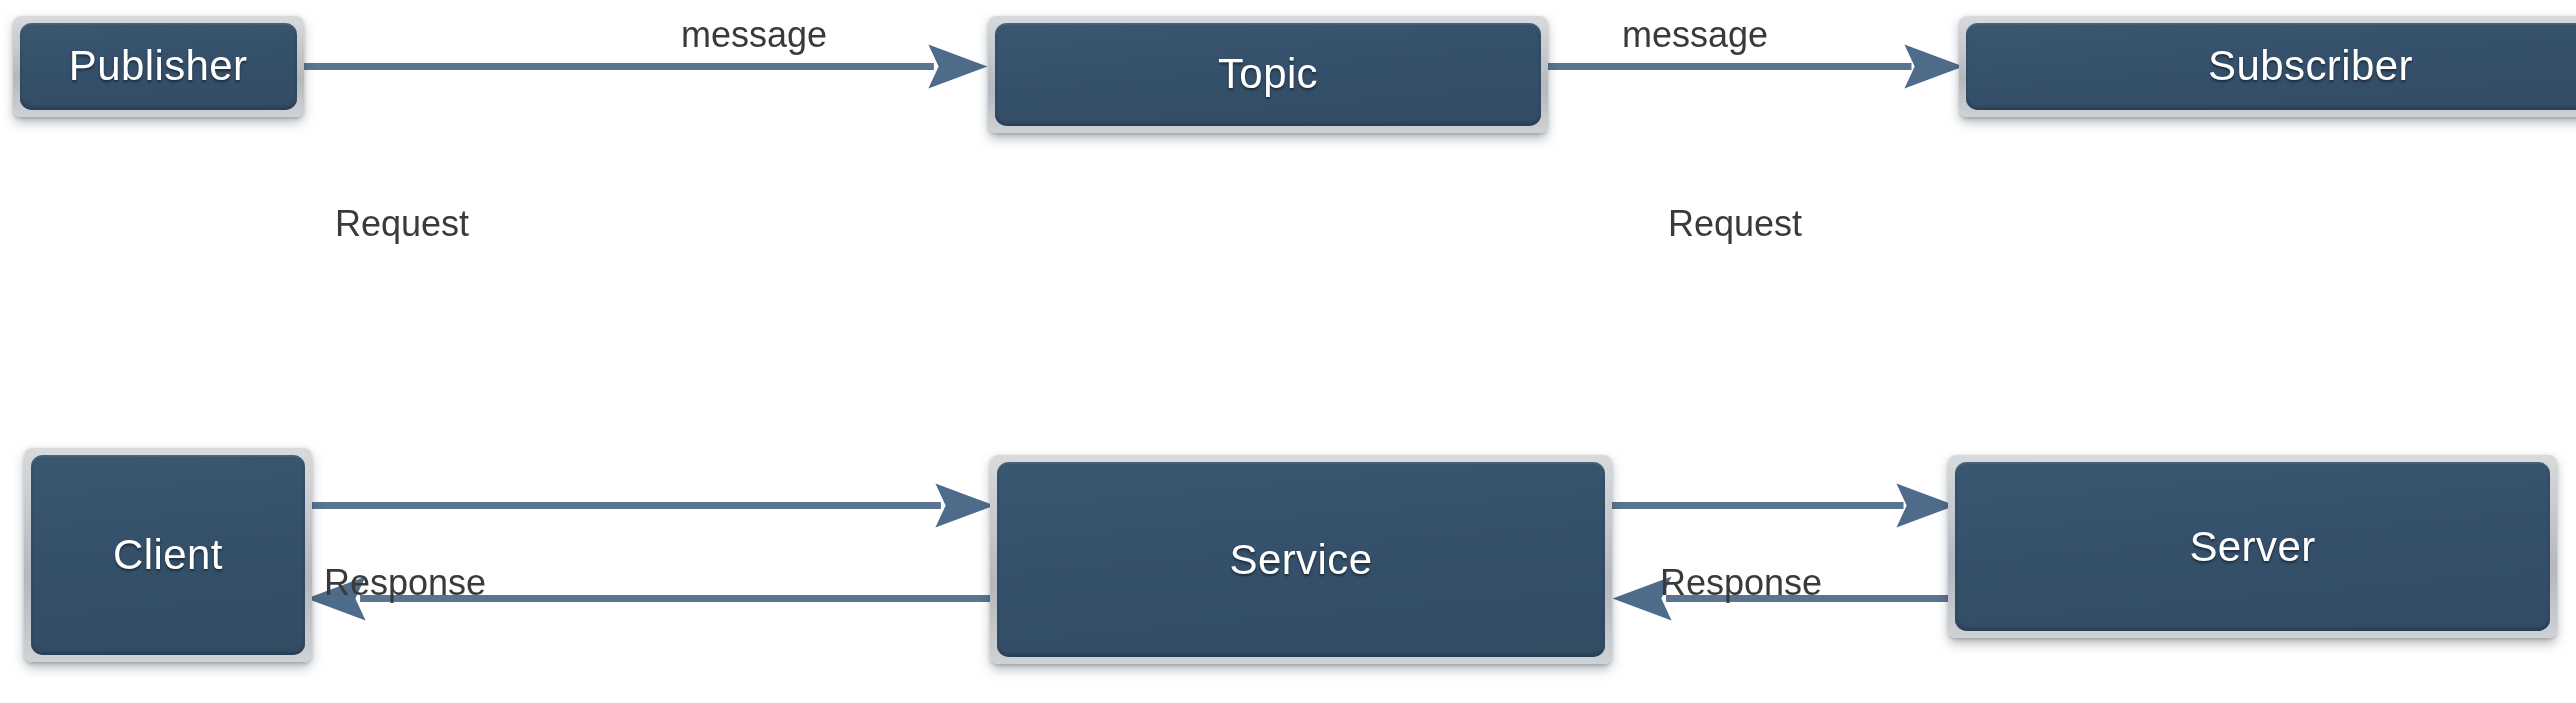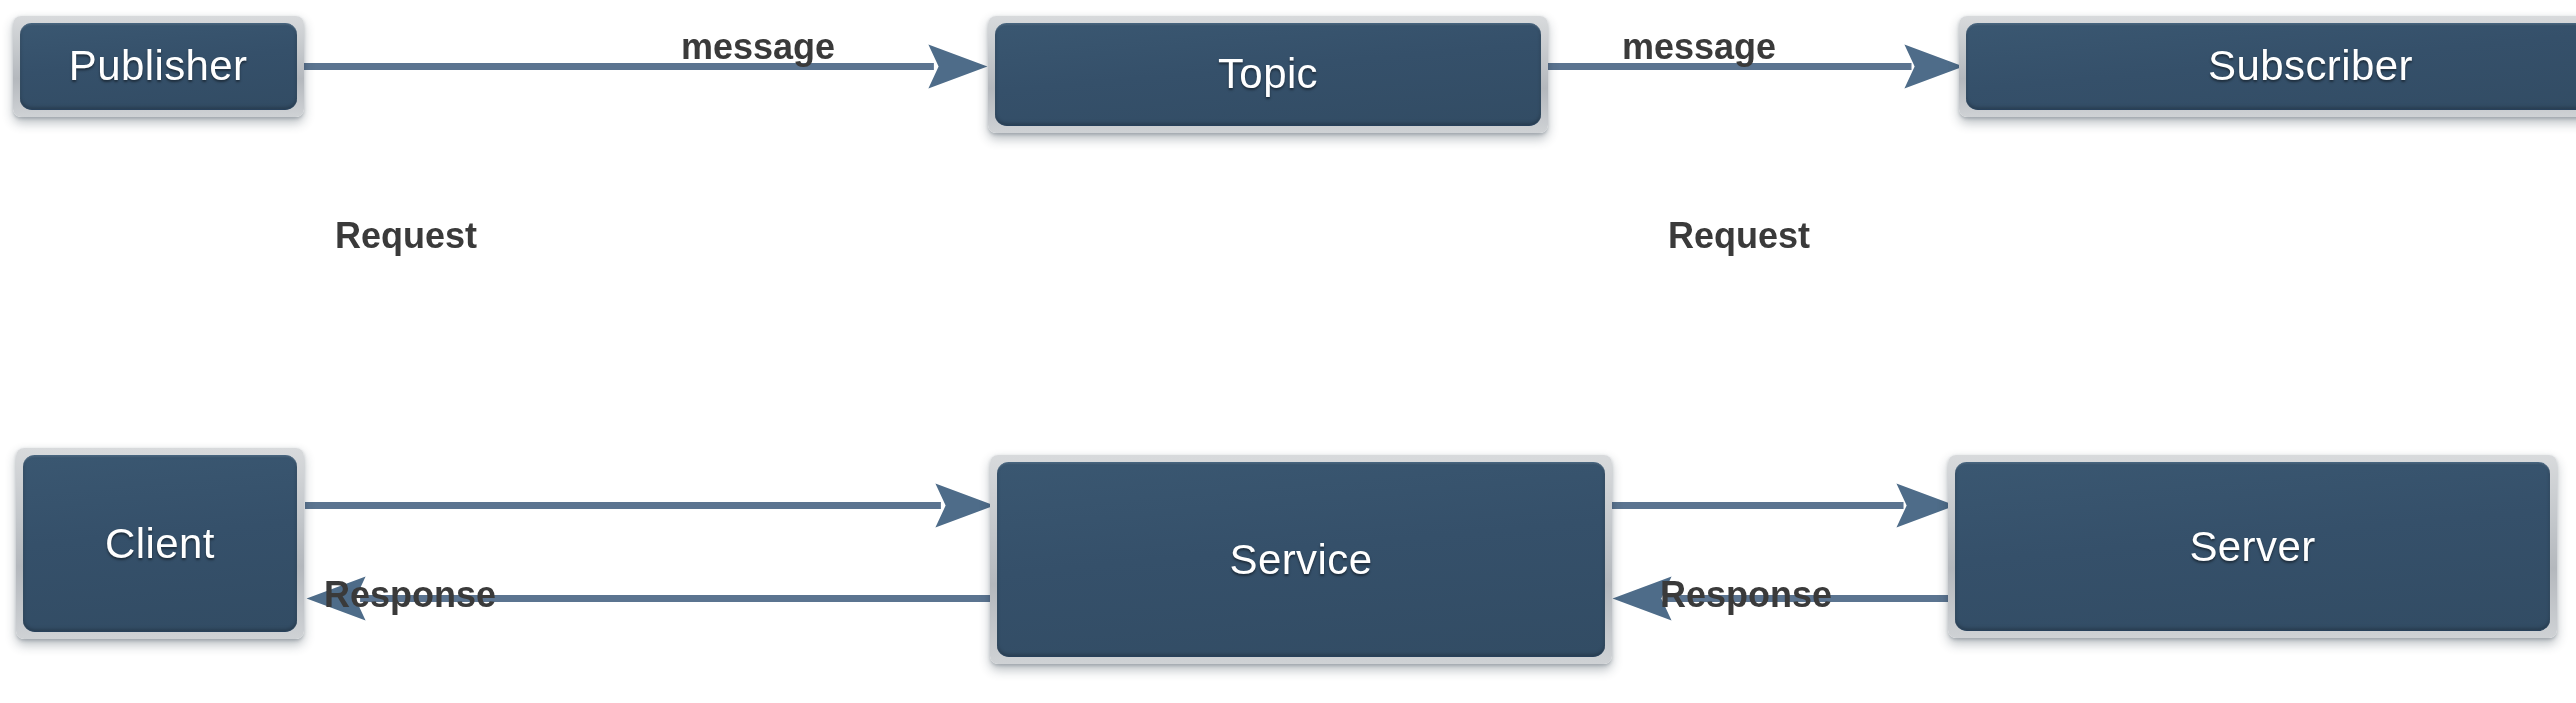--- a/index.html
+++ b/index.html
@@ -63,26 +63,25 @@
   .connector svg {
     display: block;
     overflow: visible;
   }
 
   
   .edge-label {
     position: absolute;
     color: #3a3a3a;
     font-size: 36px;
-    font-weight: 700;
+    font-weight: 400;
     line-height: 1;
     white-space: nowrap;
     z-index: 6;
     user-select: none;
-    margin-top: 12px;
   }
 </style>
 </head>
 <body>
 
 <div id="canvas">
 
   <div class="node" style="left:12.6px; top:15.7px; width:291px; height:101px;">
     <div class="node-inner">
       <span class="node-label">Publisher</span>
@@ -114,21 +113,21 @@
   <div class="edge-label" style="left:1622px; top:17.3px;">
     <span>message</span>
   </div>
 
   <div class="node" style="left:1959px; top:15.7px; width:703px; height:101px;">
     <div class="node-inner">
       <span class="node-label">Subscriber</span>
     </div>
   </div>
 
-  <div class="node" style="left:16px; top:448px; width:288px; height:191px;">
+  <div class="node" style="left:24px; top:448px; width:288px; height:214px;">
     <div class="node-inner">
       <span class="node-label">Client</span>
     </div>
   </div>
 
   <div class="connector" style="left:305px; top:223px; width:691px; height:35px; top:223px;">
   </div>
   <div class="connector" style="left:305px; top:488px; width:691px; height:35px;">
     <svg width="691" height="35" viewBox="0 0 878 44" aria-hidden="true">
       <line x1="0" y1="22" x2="808" y2="22" stroke="#5b7490" stroke-width="9"></line>

